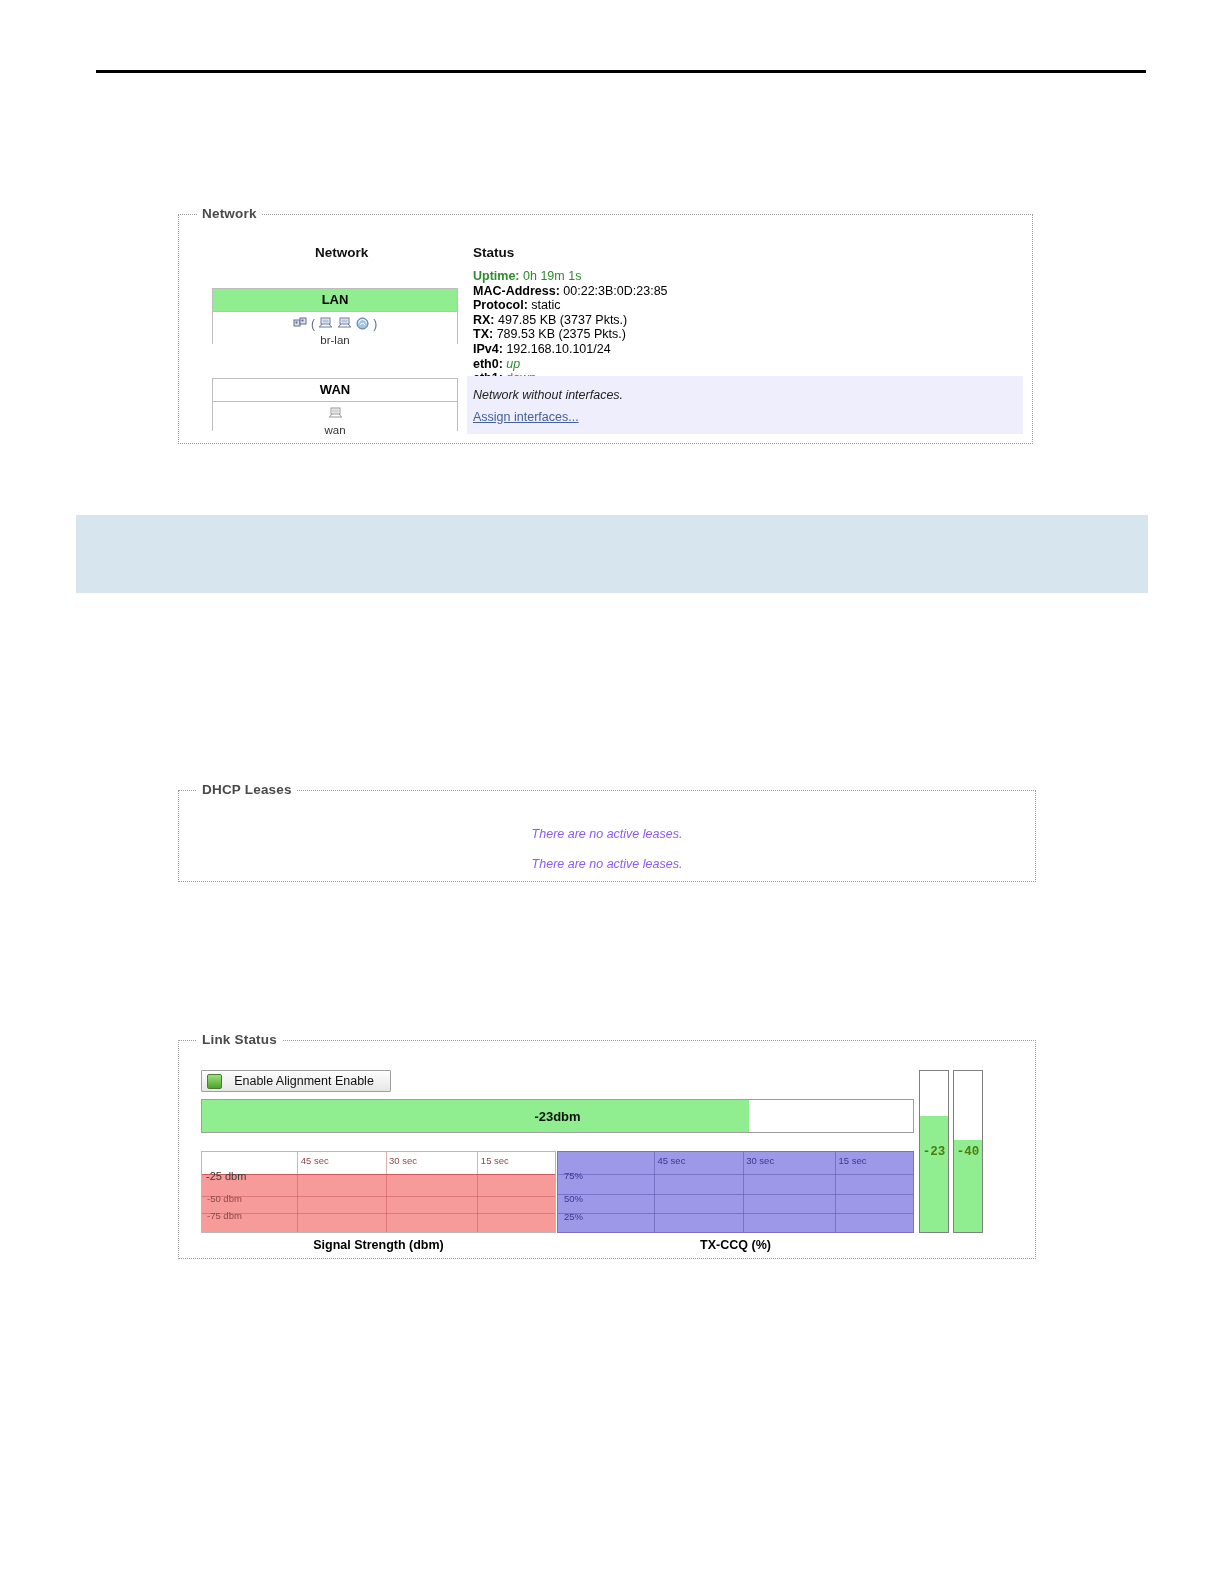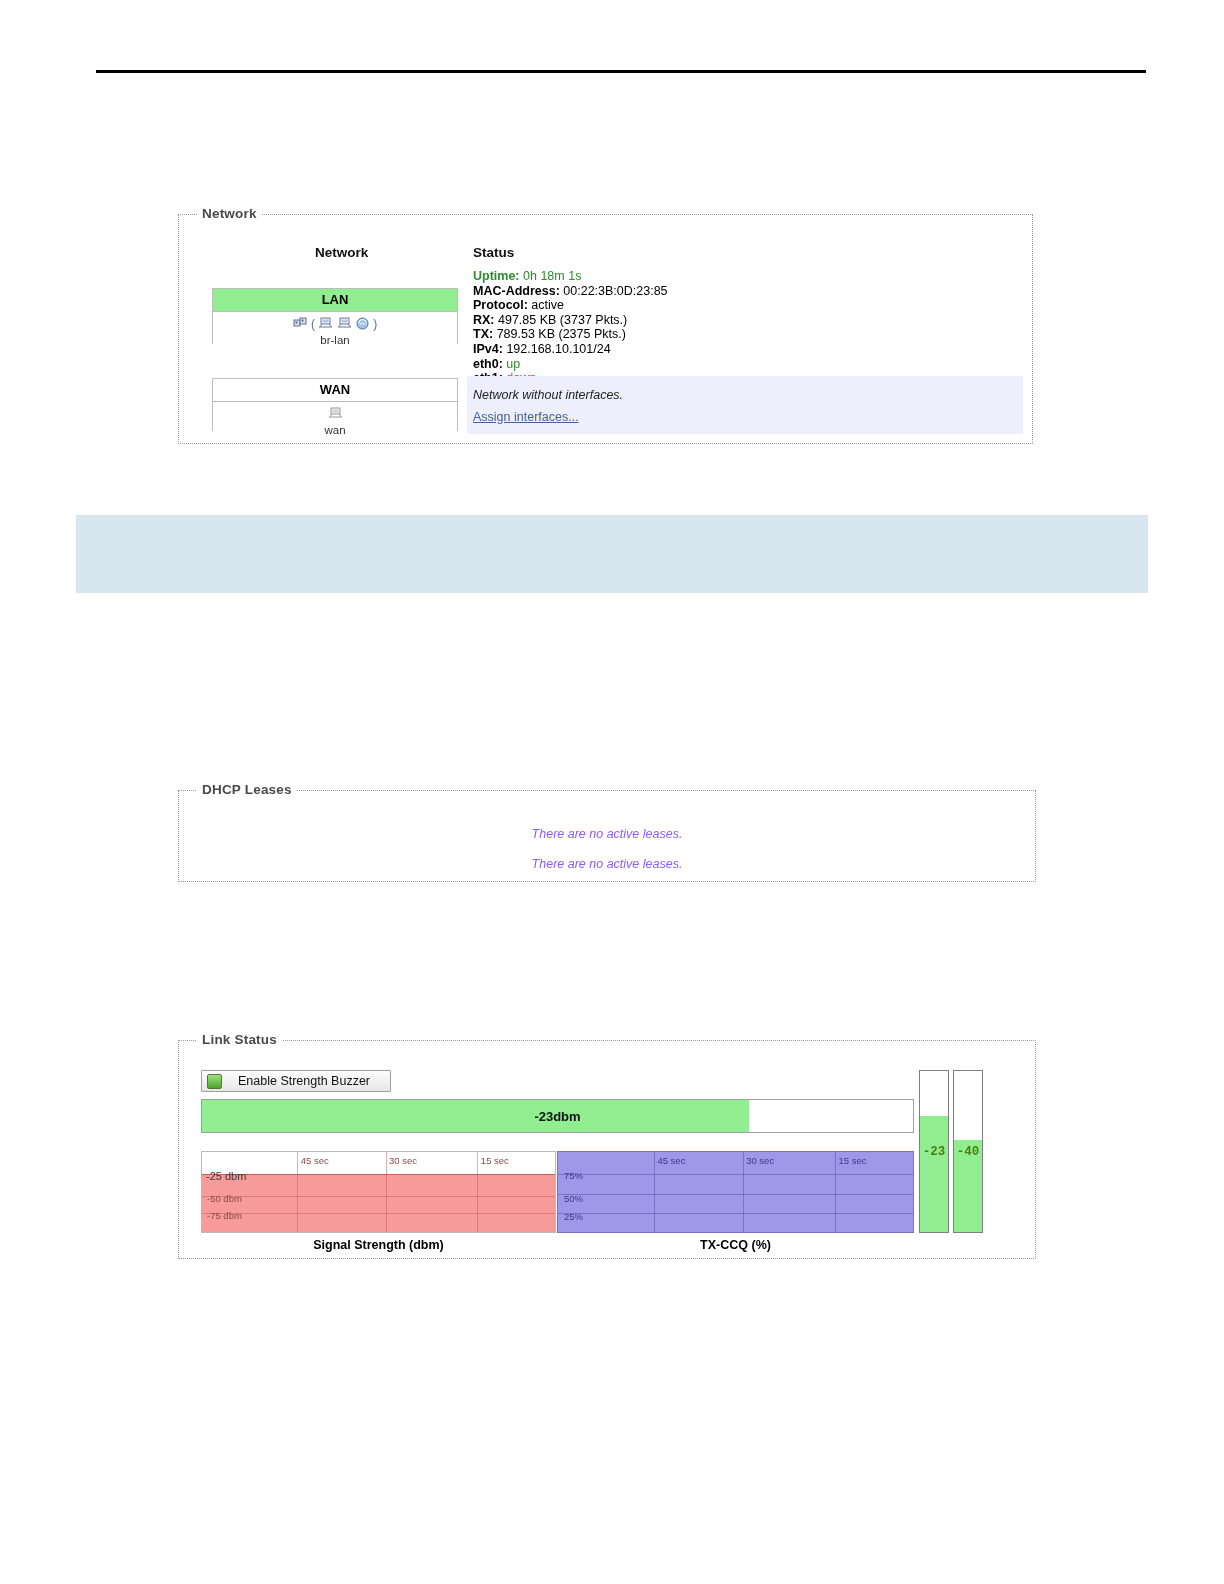--- a/index.html
+++ b/index.html
@@ -104,21 +104,21 @@
   
   #status-block {
     position: absolute;
     left: 294px; top: 38px;
     width: 520px;
     font-size: 12.5px;
     line-height: 14.6px;
   }
   #status-block .row { white-space: nowrap; }
   #status-block b { font-weight: bold; }
-  .val-green { color: #2e8b2e; }
+  .val-green { color: #2e8b2e; font-style: italic; }
   .val-red   { color: #d33b3b; }
   .uptime-label { color: #2e8b2e; font-weight: bold; }
   .uptime-value { color: #2e8b2e; }
 
   
   #wan-notice {
     position: absolute;
     left: 288px; top: 145px;
     width: 556px; height: 58px;
     background: #eeeefc;
@@ -347,29 +347,29 @@
             <path d="M4 7 L1.5 10 M11 7 L13.5 10" stroke="#9a9a9a" stroke-width="1"></path>
           </svg>
         </div>
         <div class="iface-name">wan</div>
       </div>
     </div>
 
     <div id="status-block">
       <div class="row">
         <b class="uptime-label">Uptime:</b>
-        <span class="uptime-value">0h 18m 1s</span>
+        <span class="uptime-value">0h 19m 1s</span>
       </div>
       <div class="row">
         <b>MAC-Address:</b>
         <span>00:22:3B:0D:23:85</span>
       </div>
       <div class="row">
         <b>Protocol:</b>
-        <span>active</span>
+        <span>static</span>
       </div>
       <div class="row">
         <b>RX:</b>
         <span>497.85 KB (3737 Pkts.)</span>
       </div>
       <div class="row">
         <b>TX:</b>
         <span>789.53 KB (2375 Pkts.)</span>
       </div>
       <div class="row">
@@ -400,21 +400,21 @@
   <div class="panel-legend">DHCP Leases</div>
   <div class="lease-line" id="lease-1">There are no active leases.</div>
   <div class="lease-line" id="lease-2">There are no active leases.</div>
 </div>
 
 <div class="panel" id="link-panel">
   <div class="panel-legend">Link Status</div>
 
   <div id="buzzer-btn">
     <span class="led"></span>
-    <span class="btn-label">Enable Strength Buzzer</span>
+    <span class="btn-label">Enable Alignment Enable</span>
   </div>
 
   <div class="meter" id="meter-dbm">
     <div class="fill" id="meter-dbm-fill" style="width: 77%;"></div>
     <div class="mlabel">-23dbm</div>
   </div>
 
 
   <div class="chart" id="chart-signal">
     <div class="area-fill" style="height:72%;"></div>

